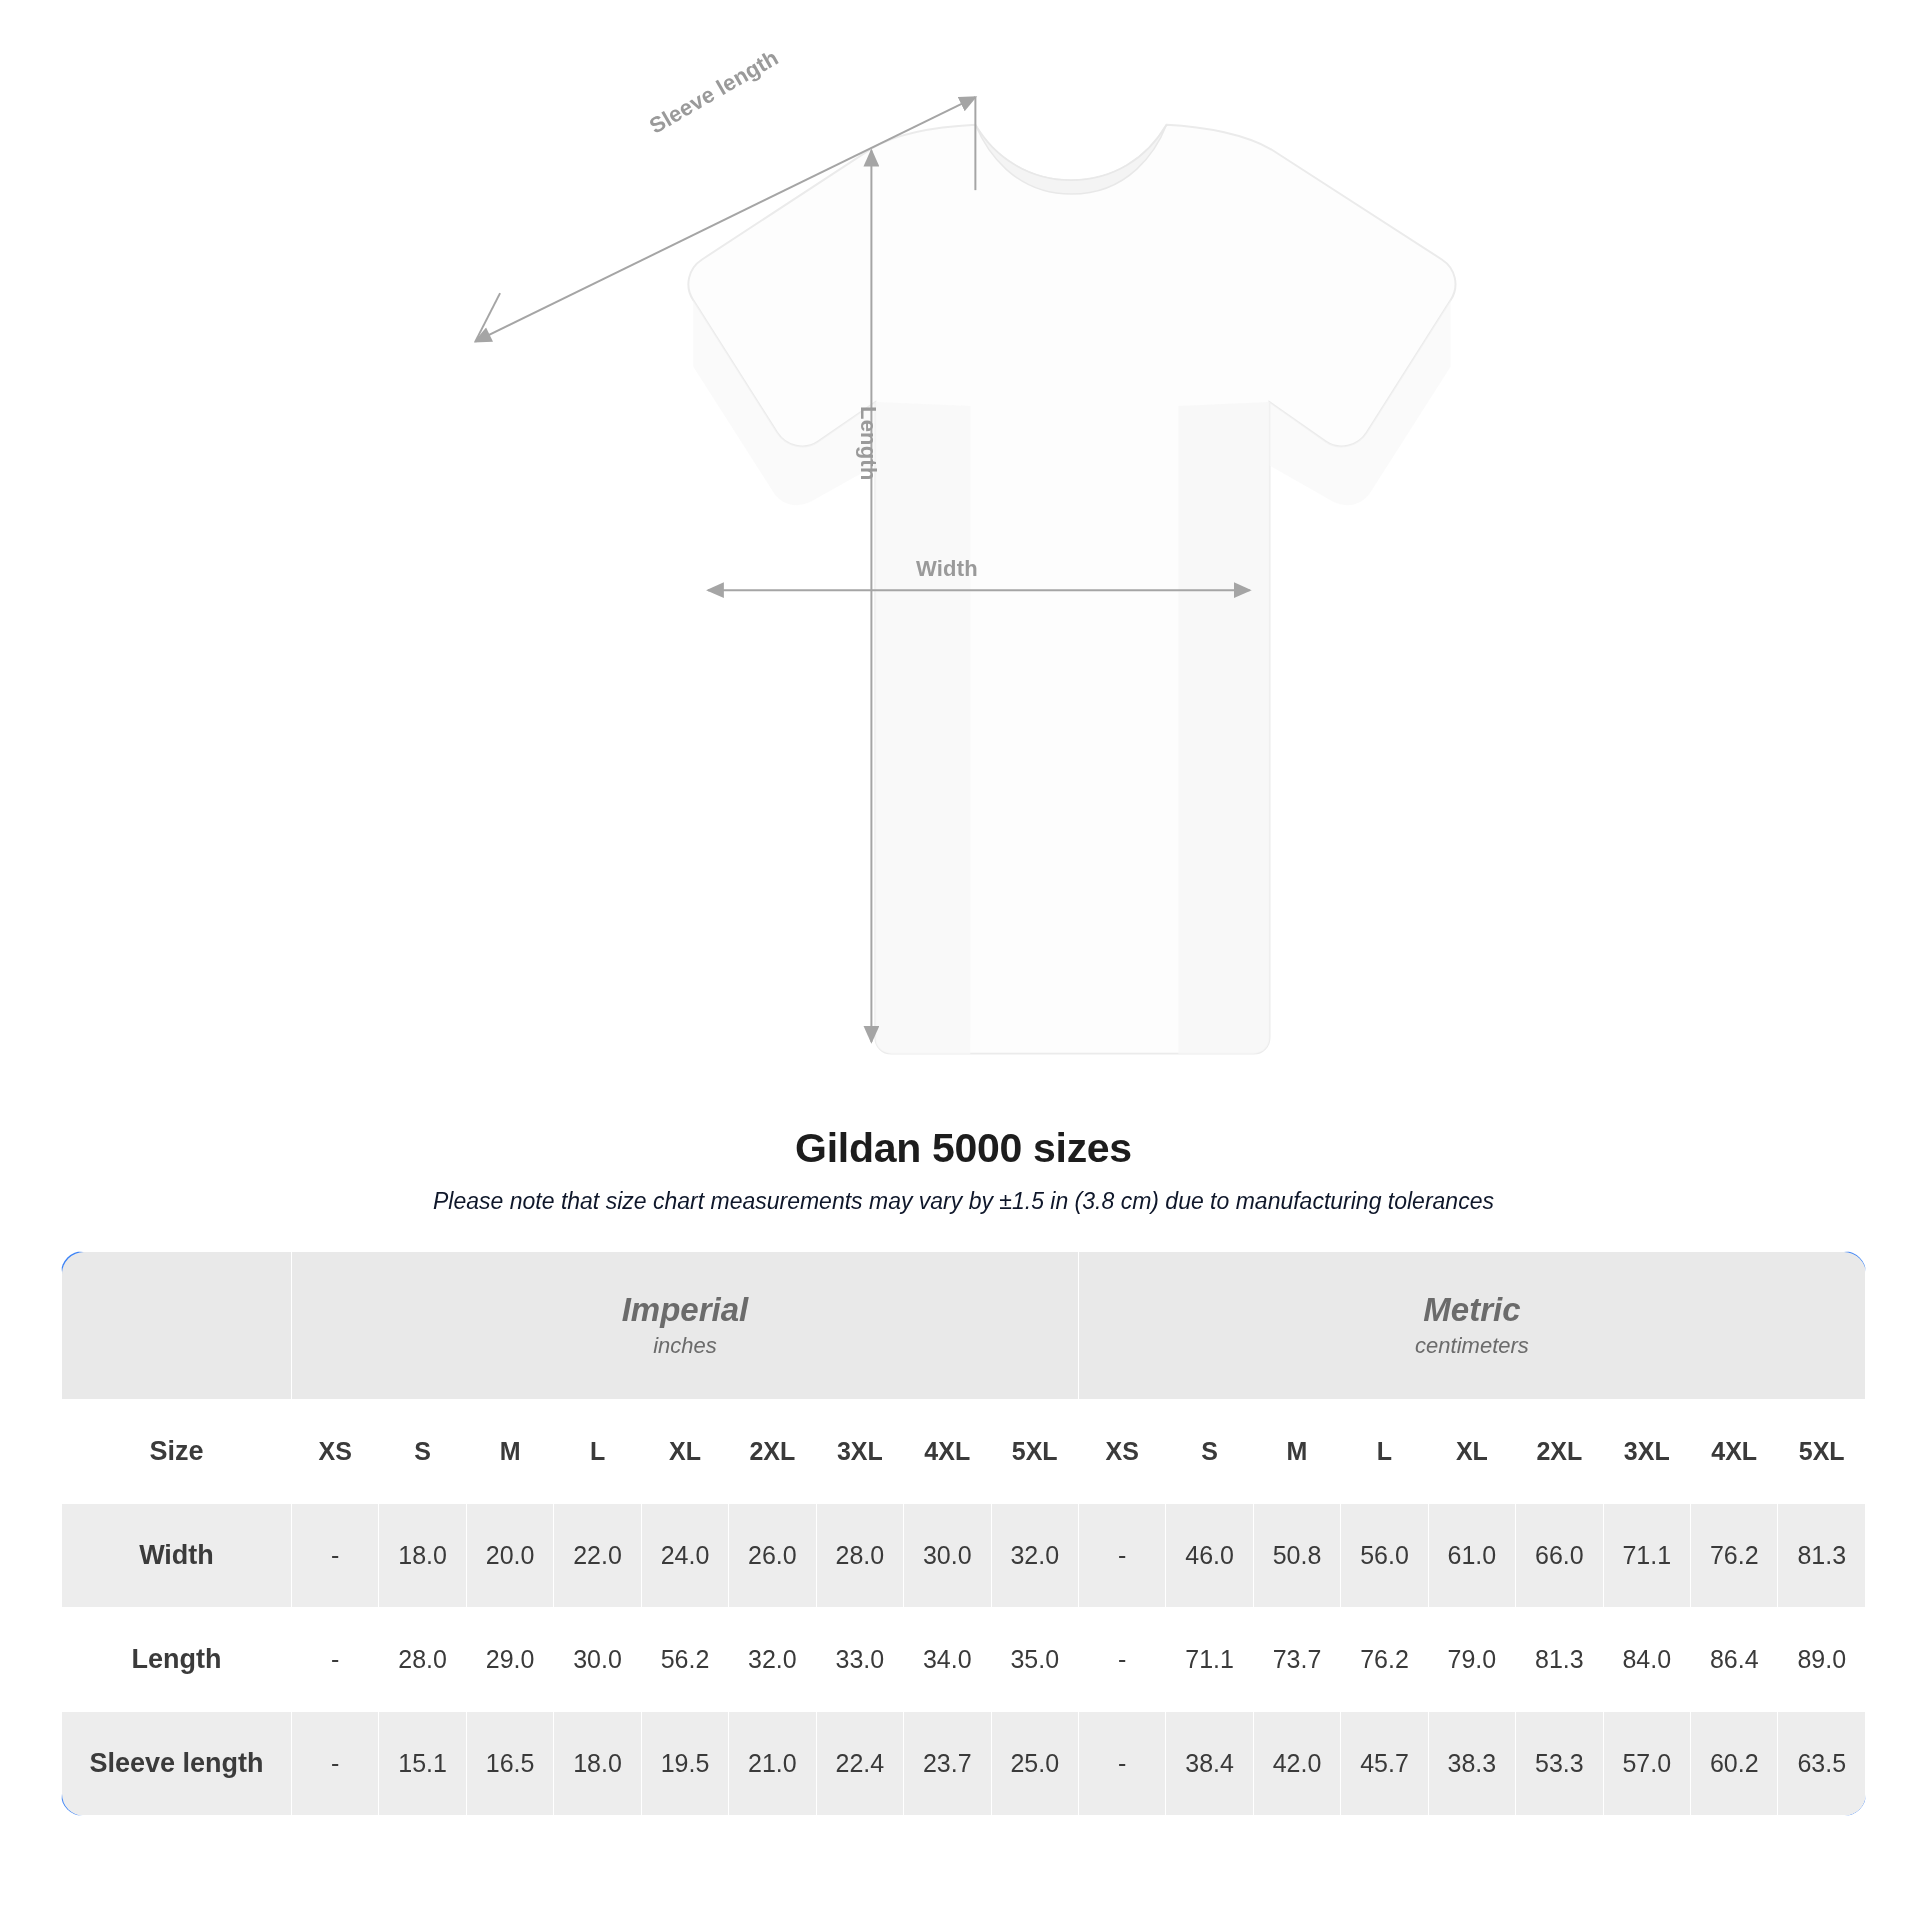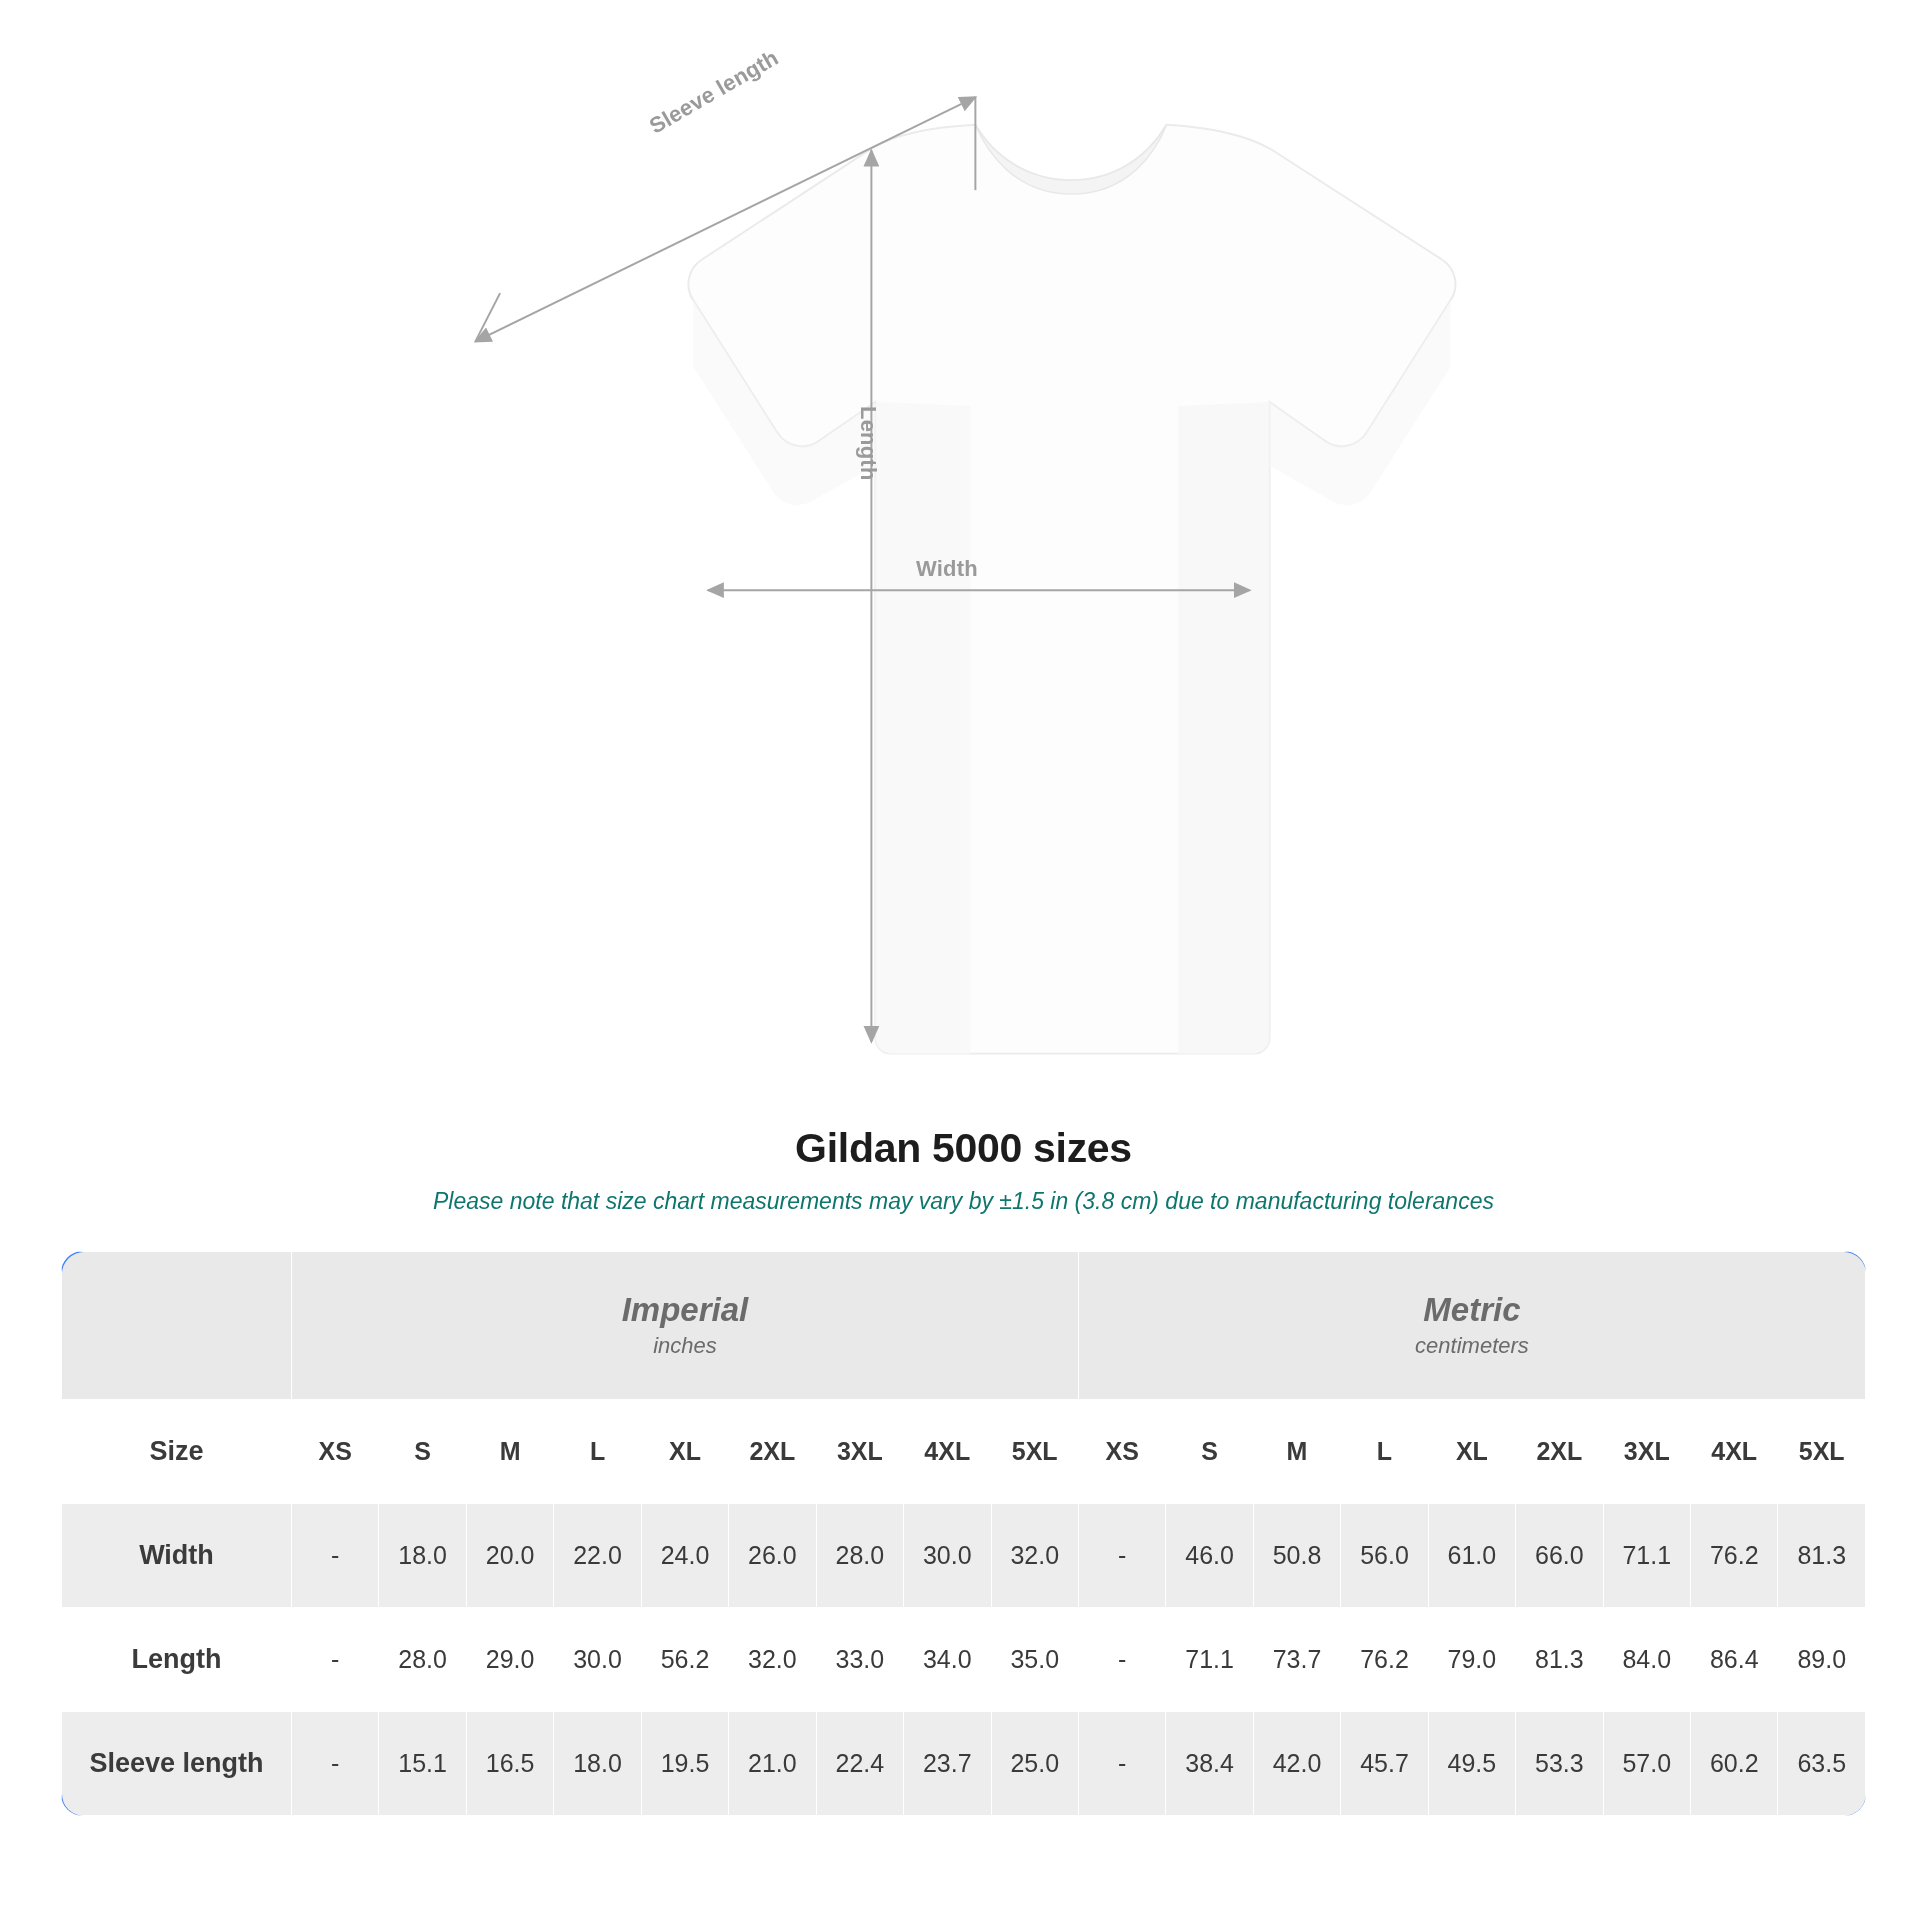--- a/index.html
+++ b/index.html
@@ -64,21 +64,21 @@
   .chart-title {
     font-size: 41px;
     font-weight: bold;
     color: #1d1d1d;
     margin: 0 0 16px 0;
     letter-spacing: -0.3px;
   }
   .chart-note {
     font-size: 23px;
     font-style: italic;
-    color: #0f766e;
+    color: #0f172a;
     margin: 0;
   }
 
   
   .table-wrap {
     margin: 36px 61px 0 61px;
     border-radius: 22px;
     overflow: hidden;
     background: #3b82f6;
   }
@@ -306,21 +306,21 @@
           <td>18.0</td>
           <td>19.5</td>
           <td>21.0</td>
           <td>22.4</td>
           <td>23.7</td>
           <td>25.0</td>
           <td>-</td>
           <td>38.4</td>
           <td>42.0</td>
           <td>45.7</td>
-          <td>49.5</td>
+          <td>38.3</td>
           <td>53.3</td>
           <td>57.0</td>
           <td>60.2</td>
           <td class="corner-br">63.5</td>
         </tr>
       </tbody>
     </table>
   </div>
 
 </div>

